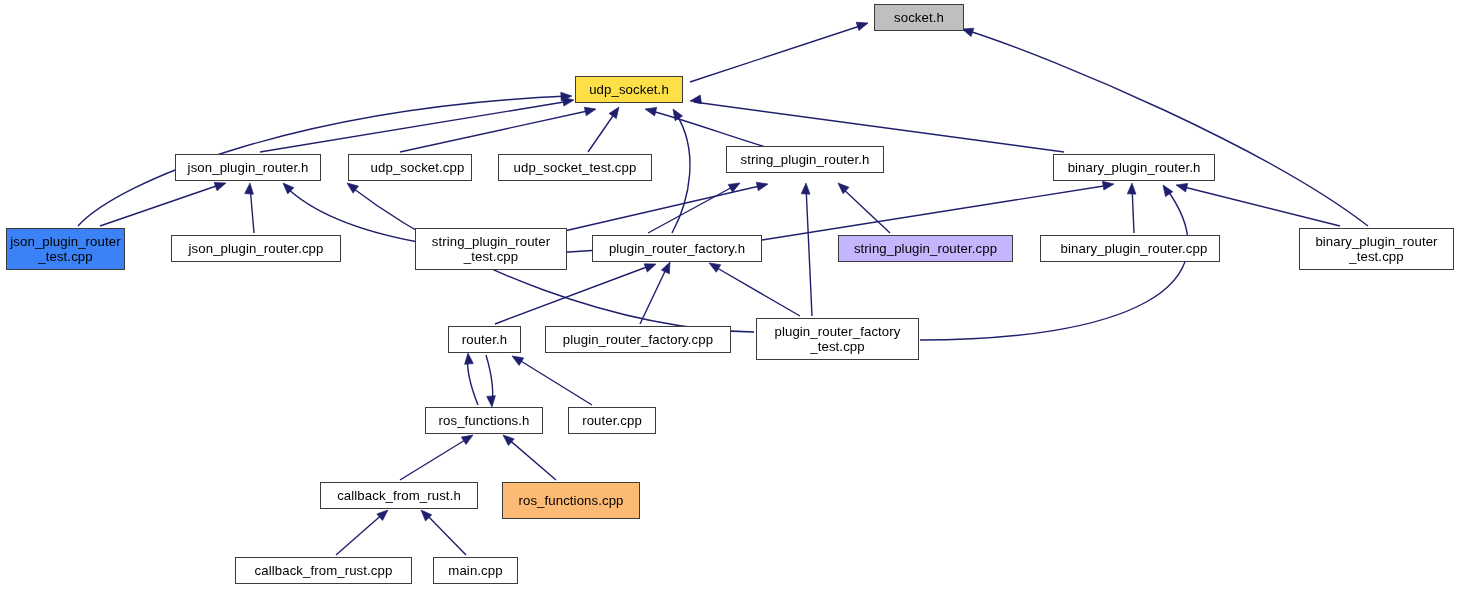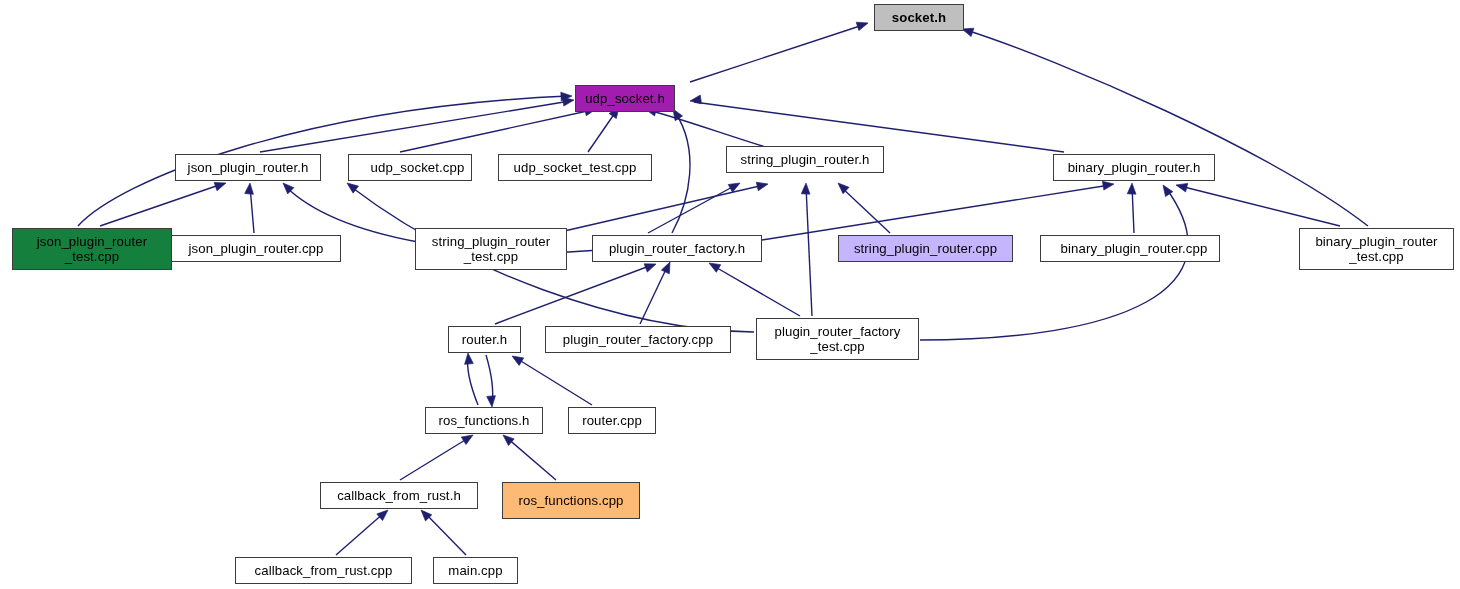--- a/index.html
+++ b/index.html
@@ -42,21 +42,20 @@
     display: flex;
     align-items: center;
     justify-content: center;
     text-align: center;
     white-space: pre-line;
     letter-spacing: 0.1px;
   }
   .node-box.root {
     background: #bfbfbf;
     border-color: #2b2b2b;
-    font-weight: bold;
   }
 </style>
 </head>
 <body>
 
 <div id="graph-root">
   <svg class="graph-canvas" id="edge-layer" viewBox="0 0 1460 589">
       <path class="edge-path" d="M 690,82 L 866,24" stroke="#1f1f6e"></path>
       <polygon class="edge-head" points="0,0 -11,4.4 -11,-4.4" fill="#1f1f6e" transform="translate(868,23) rotate(-18)"></polygon>
       <path class="edge-path" d="M 1368,226 C 1270,150 1060,60 966,30" stroke="#1f1f6e"></path>
@@ -115,27 +114,27 @@
       <polygon class="edge-head" points="0,0 -11,4.4 -11,-4.4" fill="#1f1f6e" transform="translate(473,435) rotate(-32)"></polygon>
       <path class="edge-path" d="M 556,480 L 506,437" stroke="#1f1f6e"></path>
       <polygon class="edge-head" points="0,0 -11,4.4 -11,-4.4" fill="#1f1f6e" transform="translate(503,435) rotate(-139)"></polygon>
       <path class="edge-path" d="M 336,555 L 385,512" stroke="#1f1f6e"></path>
       <polygon class="edge-head" points="0,0 -11,4.4 -11,-4.4" fill="#1f1f6e" transform="translate(388,510) rotate(-41)"></polygon>
       <path class="edge-path" d="M 466,555 L 424,512" stroke="#1f1f6e"></path>
       <polygon class="edge-head" points="0,0 -11,4.4 -11,-4.4" fill="#1f1f6e" transform="translate(421,510) rotate(-134)"></polygon>
     </svg>
   <div id="node-layer">
       <div class="node-box root" style="left: 874px; top: 4px; width: 90px; height: 27px; border-color: rgb(60, 60, 60); background: rgb(191, 191, 191); color: rgb(0, 0, 0);">socket.h</div>
-      <div class="node-box" style="left: 575px; top: 85px; width: 100px; height: 27px; border-color: rgb(60, 60, 60); background: #a21caf; color: rgb(0, 0, 0);">udp_socket.h</div>
+      <div class="node-box" style="left: 575px; top: 76px; width: 108px; height: 27px; border-color: rgb(60, 60, 60); background: #fde047; color: rgb(0, 0, 0);">udp_socket.h</div>
       <div class="node-box" style="left: 175px; top: 154px; width: 146px; height: 27px; border-color: rgb(60, 60, 60); background: rgb(255, 255, 255); color: rgb(0, 0, 0);">json_plugin_router.h</div>
       <div class="node-box" style="left: 348px; top: 154px; width: 124px; height: 27px; border-color: rgb(60, 60, 60); background: rgb(255, 255, 255); color: rgb(0, 0, 0); padding-left: 15px;">udp_socket.cpp</div>
       <div class="node-box" style="left: 498px; top: 154px; width: 154px; height: 27px; border-color: rgb(60, 60, 60); background: rgb(255, 255, 255); color: rgb(0, 0, 0);">udp_socket_test.cpp</div>
       <div class="node-box" style="left: 726px; top: 146px; width: 158px; height: 27px; border-color: rgb(60, 60, 60); background: rgb(255, 255, 255); color: rgb(0, 0, 0);">string_plugin_router.h</div>
       <div class="node-box" style="left: 1053px; top: 154px; width: 162px; height: 27px; border-color: rgb(60, 60, 60); background: rgb(255, 255, 255); color: rgb(0, 0, 0);">binary_plugin_router.h</div>
-      <div class="node-box" style="left: 12px; top: 228px; width: 160px; height: 42px; border-color: rgb(60, 60, 60); background: #15803d; color: rgb(0, 0, 0);">json_plugin_router
+      <div class="node-box" style="left: 6px; top: 228px; width: 119px; height: 42px; border-color: rgb(60, 60, 60); background: #3b82f6; color: rgb(0, 0, 0);">json_plugin_router
 _test.cpp</div>
       <div class="node-box" style="left: 171px; top: 235px; width: 170px; height: 27px; border-color: rgb(60, 60, 60); background: rgb(255, 255, 255); color: rgb(0, 0, 0);">json_plugin_router.cpp</div>
       <div class="node-box" style="left: 415px; top: 228px; width: 152px; height: 42px; border-color: rgb(60, 60, 60); background: rgb(255, 255, 255); color: rgb(0, 0, 0);">string_plugin_router
 _test.cpp</div>
       <div class="node-box" style="left: 592px; top: 235px; width: 170px; height: 27px; border-color: rgb(60, 60, 60); background: rgb(255, 255, 255); color: rgb(0, 0, 0);">plugin_router_factory.h</div>
       <div class="node-box" style="left: 838px; top: 235px; width: 175px; height: 27px; border-color: rgb(60, 60, 60); background: #c4b5fd; color: rgb(0, 0, 0);">string_plugin_router.cpp</div>
       <div class="node-box" style="left: 1040px; top: 235px; width: 180px; height: 27px; border-color: rgb(60, 60, 60); background: rgb(255, 255, 255); color: rgb(0, 0, 0); padding-left: 8px;">binary_plugin_router.cpp</div>
       <div class="node-box" style="left: 1299px; top: 228px; width: 155px; height: 42px; border-color: rgb(60, 60, 60); background: rgb(255, 255, 255); color: rgb(0, 0, 0);">binary_plugin_router
 _test.cpp</div>
       <div class="node-box" style="left: 448px; top: 326px; width: 73px; height: 27px; border-color: rgb(60, 60, 60); background: rgb(255, 255, 255); color: rgb(0, 0, 0);">router.h</div>

